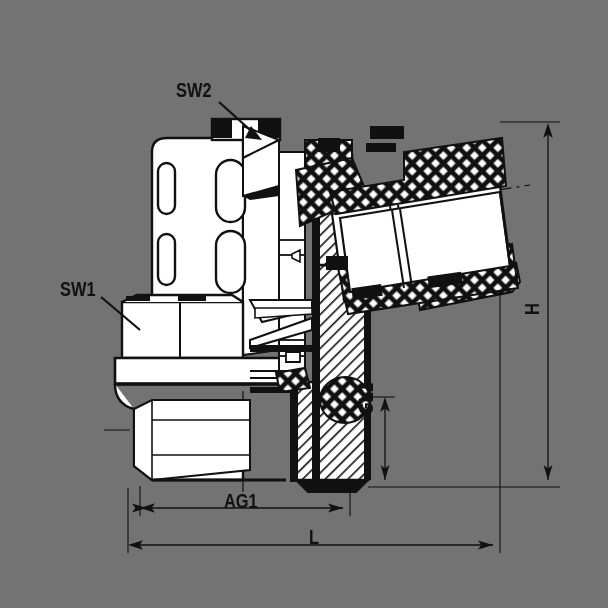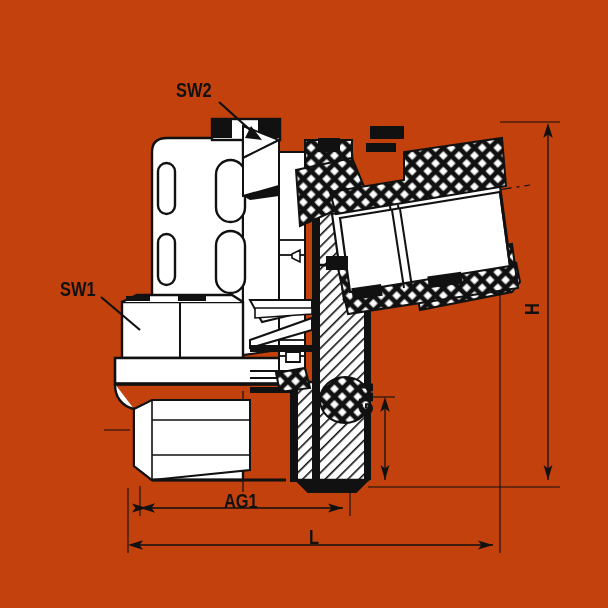--- a/index.html
+++ b/index.html
@@ -1,19 +1,19 @@
 <!DOCTYPE html>
 <html><head>
 <meta charset="utf-8">
 <style>
   html,body{margin:0;padding:0;background:#ffffff;}
   #stage{
     position:relative;
     width:608px;height:608px;
-    background:#c2410c;
+    background:#737373;
     font-family:"Liberation Sans", sans-serif;
     overflow:hidden;
   }
   #dwg{position:absolute;left:0;top:0;width:608px;height:608px;}
   .lbl{
     position:absolute;
     font-family:"Liberation Sans", sans-serif;
     font-weight:700;
     color:#111111;
     letter-spacing:0px;

